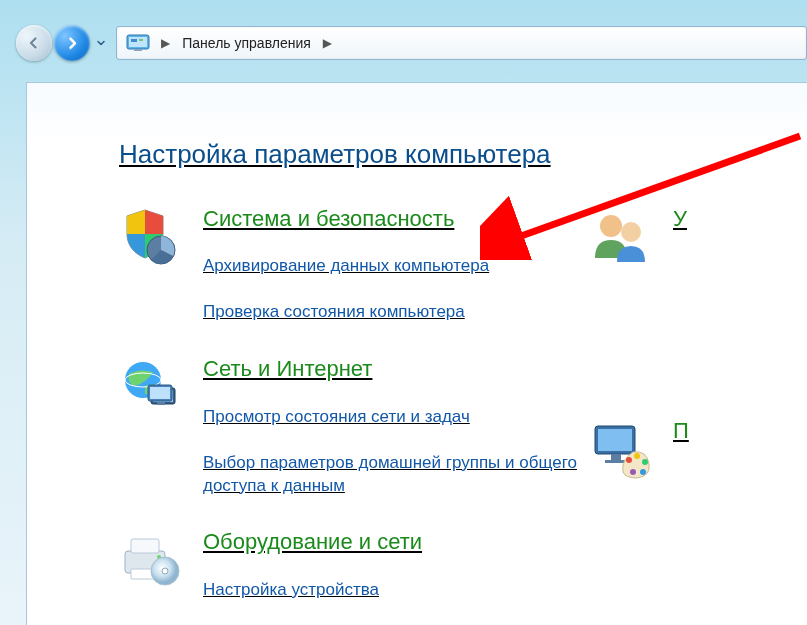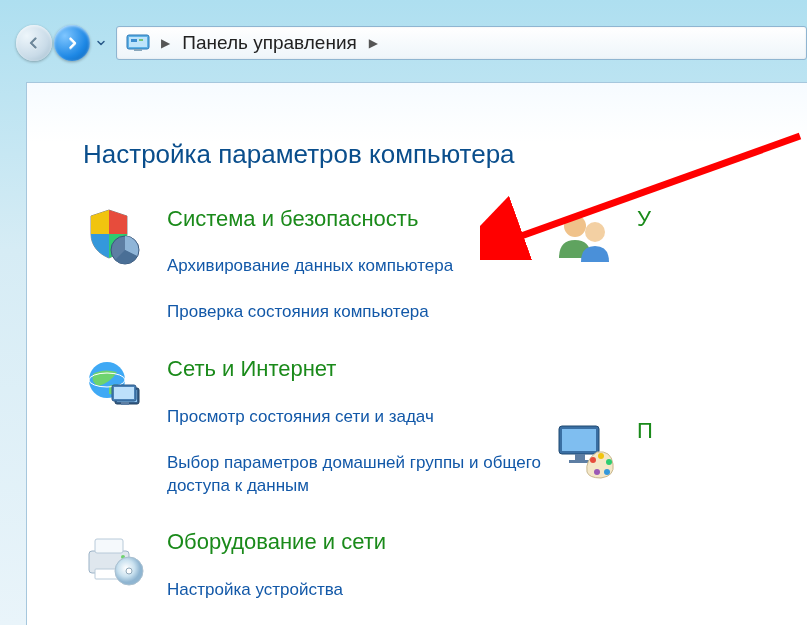--- a/index.html
+++ b/index.html
@@ -11,25 +11,25 @@
 .nav-buttons { display: flex; align-items: center; }
 .nav-btn { width: 36px; height: 36px; border-radius: 50%; display: flex; align-items: center; justify-content: center; margin-right: 2px; box-shadow: inset 0 1px 3px rgba(255,255,255,.7), 0 1px 3px rgba(0,0,0,.3); }
 .nav-back { background: radial-gradient(circle at 30% 30%, #eef6fb, #c9dbe8 60%, #9db8c9); }
 .nav-fwd { background: radial-gradient(circle at 30% 30%, #7fc6ff, #1e88e5 60%, #0a5fb0); }
 .nav-btn svg { filter: drop-shadow(0 1px 0 rgba(255,255,255,.5)); }
 .nav-drop { width: 18px; height: 36px; display: flex; align-items: center; justify-content: center; color: #2a5a8a; }
 
 .breadcrumb { flex: 1; height: 34px; background: linear-gradient(#fff, #eef5fa); border: 1px solid #8fb5d1; border-radius: 3px; margin-left: 6px; display: flex; align-items: center; padding: 0 4px; box-shadow: inset 0 0 2px rgba(0,0,0,.1); }
 .bc-icon { width: 26px; height: 22px; display: flex; align-items: center; justify-content: center; margin: 0 4px; }
 .bc-sep { color: #555; font-size: 12px; margin: 0 6px; }
-.bc-item { font-size: 19px; color: #222; padding: 4px 6px; }
+.bc-item { font-size: 14px; color: #222; padding: 4px 6px; }
 
 
 .panel { position: absolute; top: 82px; left: 26px; right: 0; bottom: 0; background: linear-gradient(180deg, #f6fbff 0%, #ffffff 60px, #ffffff); border: 1px solid #a6c7dd; border-right: none; border-bottom: none; }
-.panel-inner { padding: 56px 30px 20px 56px; }
+.panel-inner { padding: 56px 30px 20px 92px; text-decoration: underline; }
 h1.title { font-size: 26px; font-weight: 400; color: #0a4e8c; margin-bottom: 36px; }
 
 .categories { display: flex; }
 .col { display: flex; flex-direction: column; gap: 32px; }
 .col.left { width: 470px; }
 .col.right { flex: 1; }
 
 .cat { display: flex; align-items: flex-start; gap: 20px; }
 .cat-icon { width: 64px; height: 64px; flex-shrink: 0; }
 .cat-body { display: flex; flex-direction: column; gap: 23px; }

